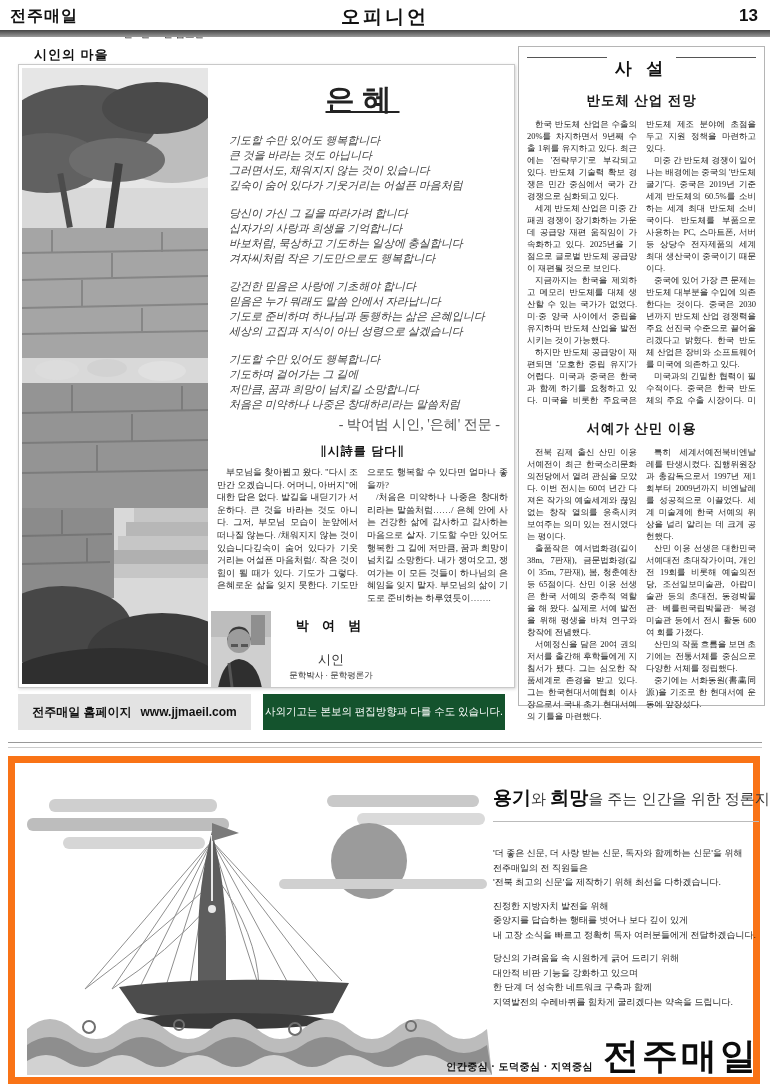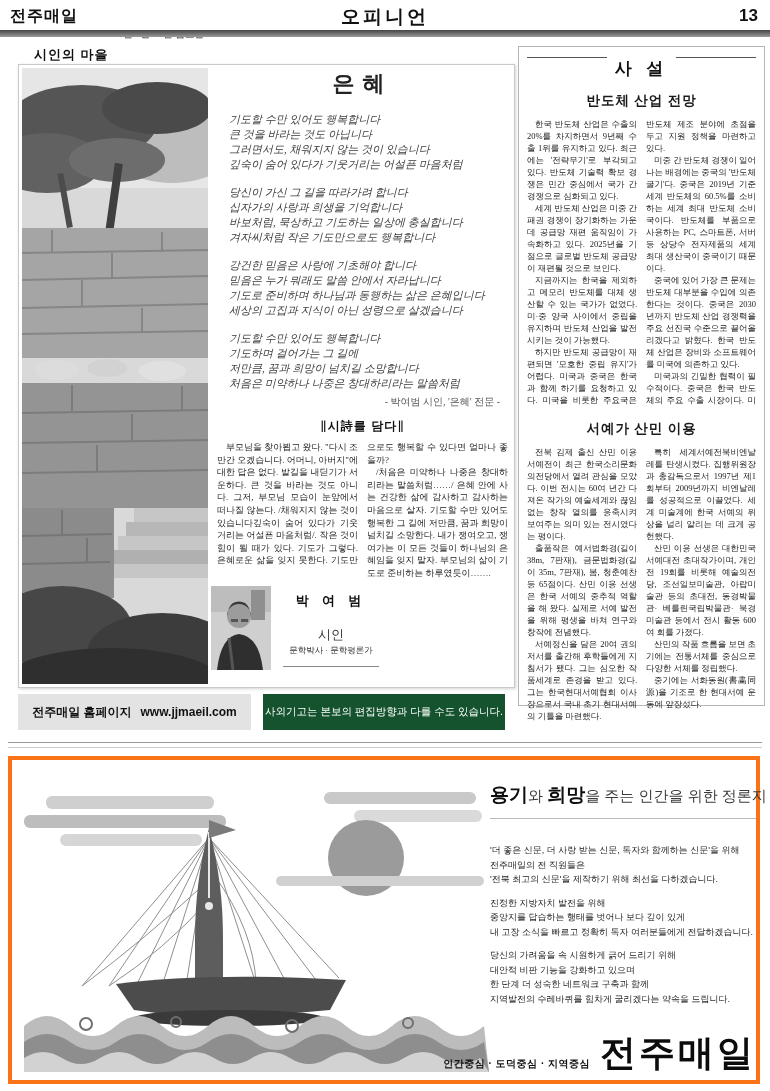--- a/index.html
+++ b/index.html
@@ -14,24 +14,24 @@
   .masthead { position:absolute; left:10px; top:6px; font-size:16px; font-weight:bold; letter-spacing:1px; }
   .edition-date { position:absolute; left:102px; top:28px; font-size:9.5px; color:#222; }
   .section-title { position:absolute; left:0; right:0; top:4px; text-align:center; font-size:19px; font-weight:bold; letter-spacing:3px; }
   .page-num { position:absolute; right:12px; top:6px; font-size:17px; font-weight:bold; }
   .header-rule { position:absolute; left:0; top:30px; width:770px; height:7px; background:linear-gradient(#454545,#9a9a9a); }
   
   .poem-label { position:absolute; left:34px; top:46px; font-size:13px; font-weight:bold; letter-spacing:1px; }
   .poem-box { position:absolute; left:18px; top:64px; width:497px; height:624px; border:1px solid #c9c9c9; box-shadow:1px 1px 3px rgba(0,0,0,.18); background:#fff; }
   .poem-photo { position:absolute; left:3px; top:3px; width:186px; height:616px; overflow:hidden; }
   .poem-area { position:absolute; left:192px; top:0; width:303px; height:622px; overflow:hidden; }
-  .poem-title { margin-top:4px; text-align:center; font-family:"Liberation Serif", serif; font-size:22px; font-weight:600; letter-spacing:8px; color:#222; }
+  .poem-title { margin-top:15px; text-align:center; font-family:"Liberation Serif", serif; font-size:29px; font-weight:600; letter-spacing:8px; color:#222;text-decoration:underline; }
   .stanza { margin-top:13px; }
   .stanza div { font-family:"Liberation Serif", serif; font-size:11px; line-height:15px; color:#3d3d3d; padding-left:18px; white-space:nowrap;font-style:italic; }
-  .poem-attrib { text-align:right; padding-right:14px; font-size:10px; color:#555; margin-top:4px; font-family:"Liberation Serif", serif; }
+  .poem-attrib { text-align:right; padding-right:14px; font-size:14px; color:#555; margin-top:4px; font-family:"Liberation Serif", serif; }
   .col-header { text-align:center; font-size:12px; font-weight:bold; margin:9px 0 6px; letter-spacing:1px; }
   .commentary { height:140px; overflow:hidden; padding:0 6px; column-count:2; column-gap:9px; column-fill:auto;
     font-family:"Liberation Serif", serif; font-size:9px; line-height:12.6px; text-align:justify; word-break:break-all; color:#222; }
   .commentary p { text-indent:9px; }
   .author-block { margin-top:5px; display:flex; justify-content:flex-start; padding-right:8px; gap:12px;font-family:Liberation Serif, serif; }
   .author-photo { width:60px; height:84px; overflow:hidden; }
   .author-meta { width:96px; text-align:center; padding-top:6px; }
   .author-name { font-size:13px; font-weight:bold; letter-spacing:5px; }
   .author-role { margin-top:16px; font-size:13px; color:#333; }
   .author-cred { font-size:8.5px; color:#333; margin-top:1px; }
@@ -49,21 +49,21 @@
   .article-title { text-align:center; font-family:"Liberation Serif", serif; font-size:13.5px; font-weight:600; letter-spacing:1px; margin:12px 0 8px; color:#1a1a1a; }
   .article-body { column-count:2; column-gap:9px; column-fill:auto; overflow:hidden;
     font-family:"Liberation Serif", serif; font-size:8.5px; line-height:12px; text-align:justify; word-break:break-all; color:#1a1a1a; }
   .article-body p { text-indent:8px; }
   #article1-body { height:290px; }
   #article2-body { height:276px; }
   
   .divider-a { position:absolute; left:8px; top:742px; width:754px; height:1px; background:#999; }
   .divider-b { position:absolute; left:8px; top:747px; width:754px; height:1px; background:#ccc; }
   
-  .ad-box { position:absolute; left:8px; top:756px; width:752px; height:328px; border:4px solid #f97316; background:#fff; }
+  .ad-box { position:absolute; left:8px; top:756px; width:752px; height:328px; border:7px solid #f97316; background:#fff; }
   .ad-illustration { position:absolute; left:12px; top:20px; width:465px; height:292px; }
   .ad-right { position:absolute; left:478px; top:22px; width:266px; height:296px; }
   .ad-slogan { text-align:center; font-size:15px; color:#3a3a3a; white-space:nowrap; padding-bottom:10px; border-bottom:1px solid #bbb; }
   .ad-slogan b { font-size:19px; color:#0e0e0e; }
   .ad-text { margin-top:24px; font-size:9px; line-height:14.5px; color:#222; }
   .ad-text .para { margin-bottom:9px; }
   .ad-text .l { white-space:nowrap; }
   .ad-footer { position:absolute; right:0; bottom:0; display:flex; align-items:flex-end; gap:10px; }
   .ad-motto { font-size:10px; font-weight:bold; letter-spacing:0.5px; padding-bottom:7px; white-space:nowrap; }
   .ad-logo { font-size:36px; font-weight:bold; letter-spacing:3px; color:#0c0c0c; white-space:nowrap; }

